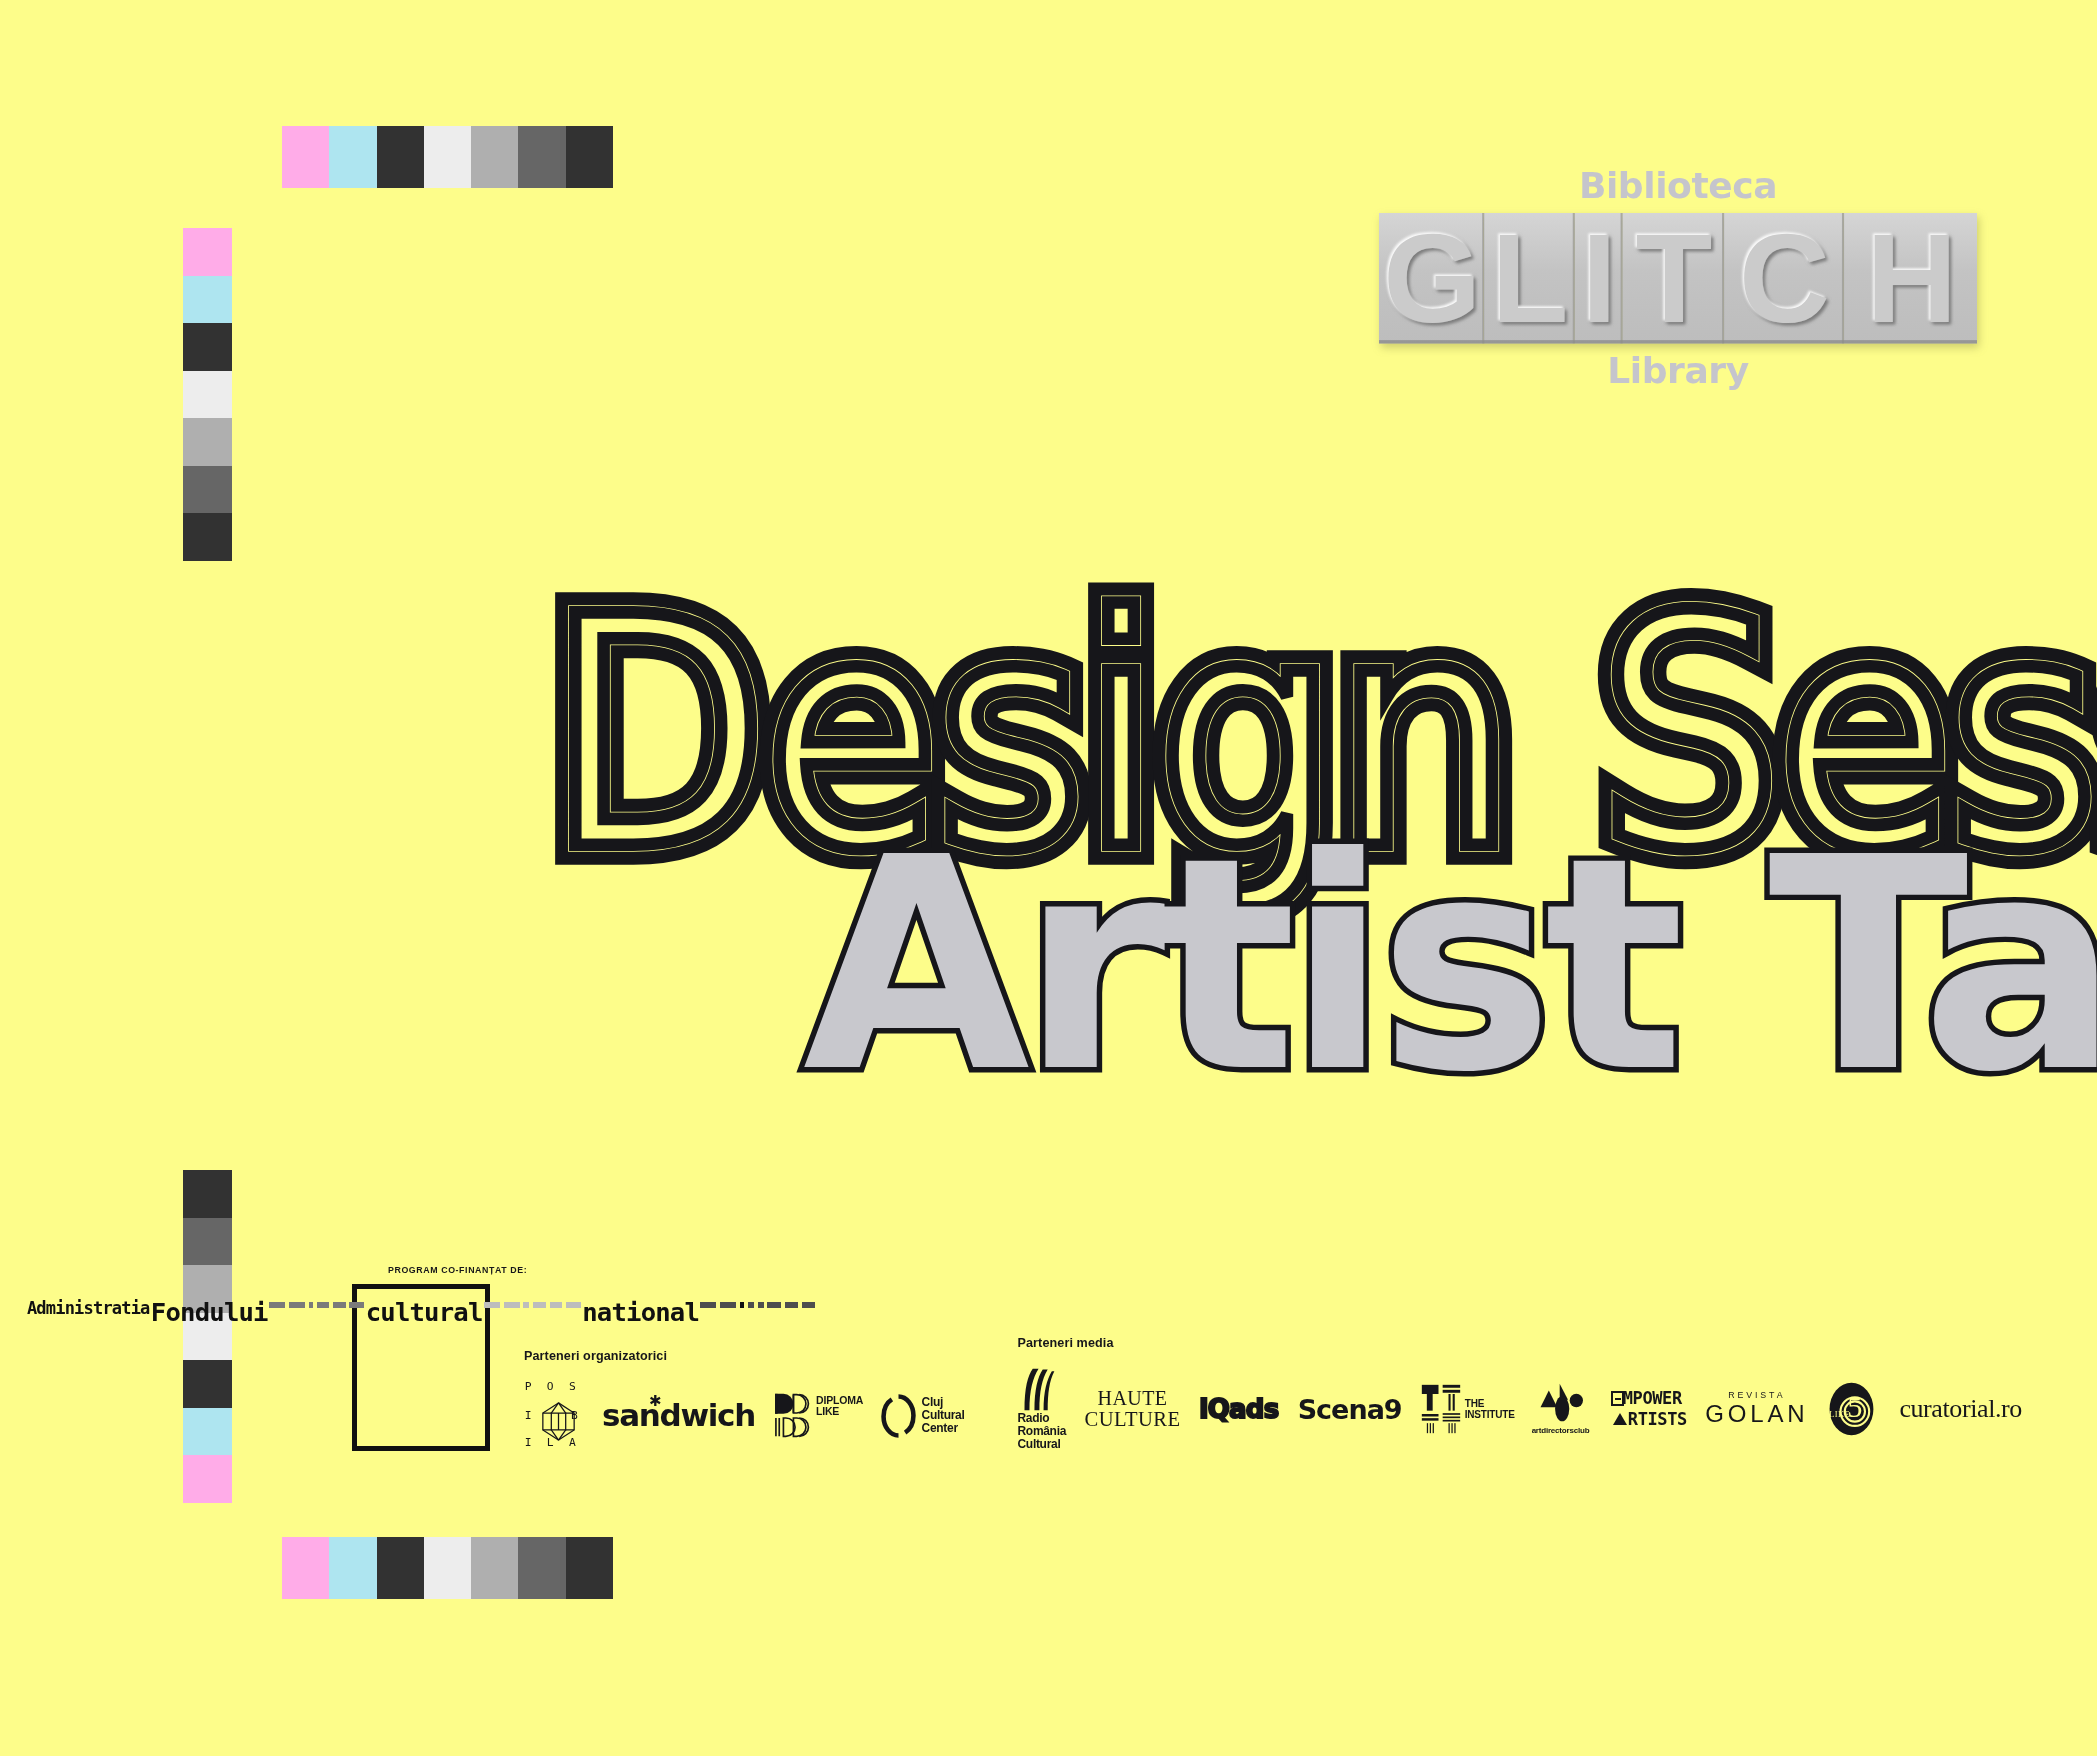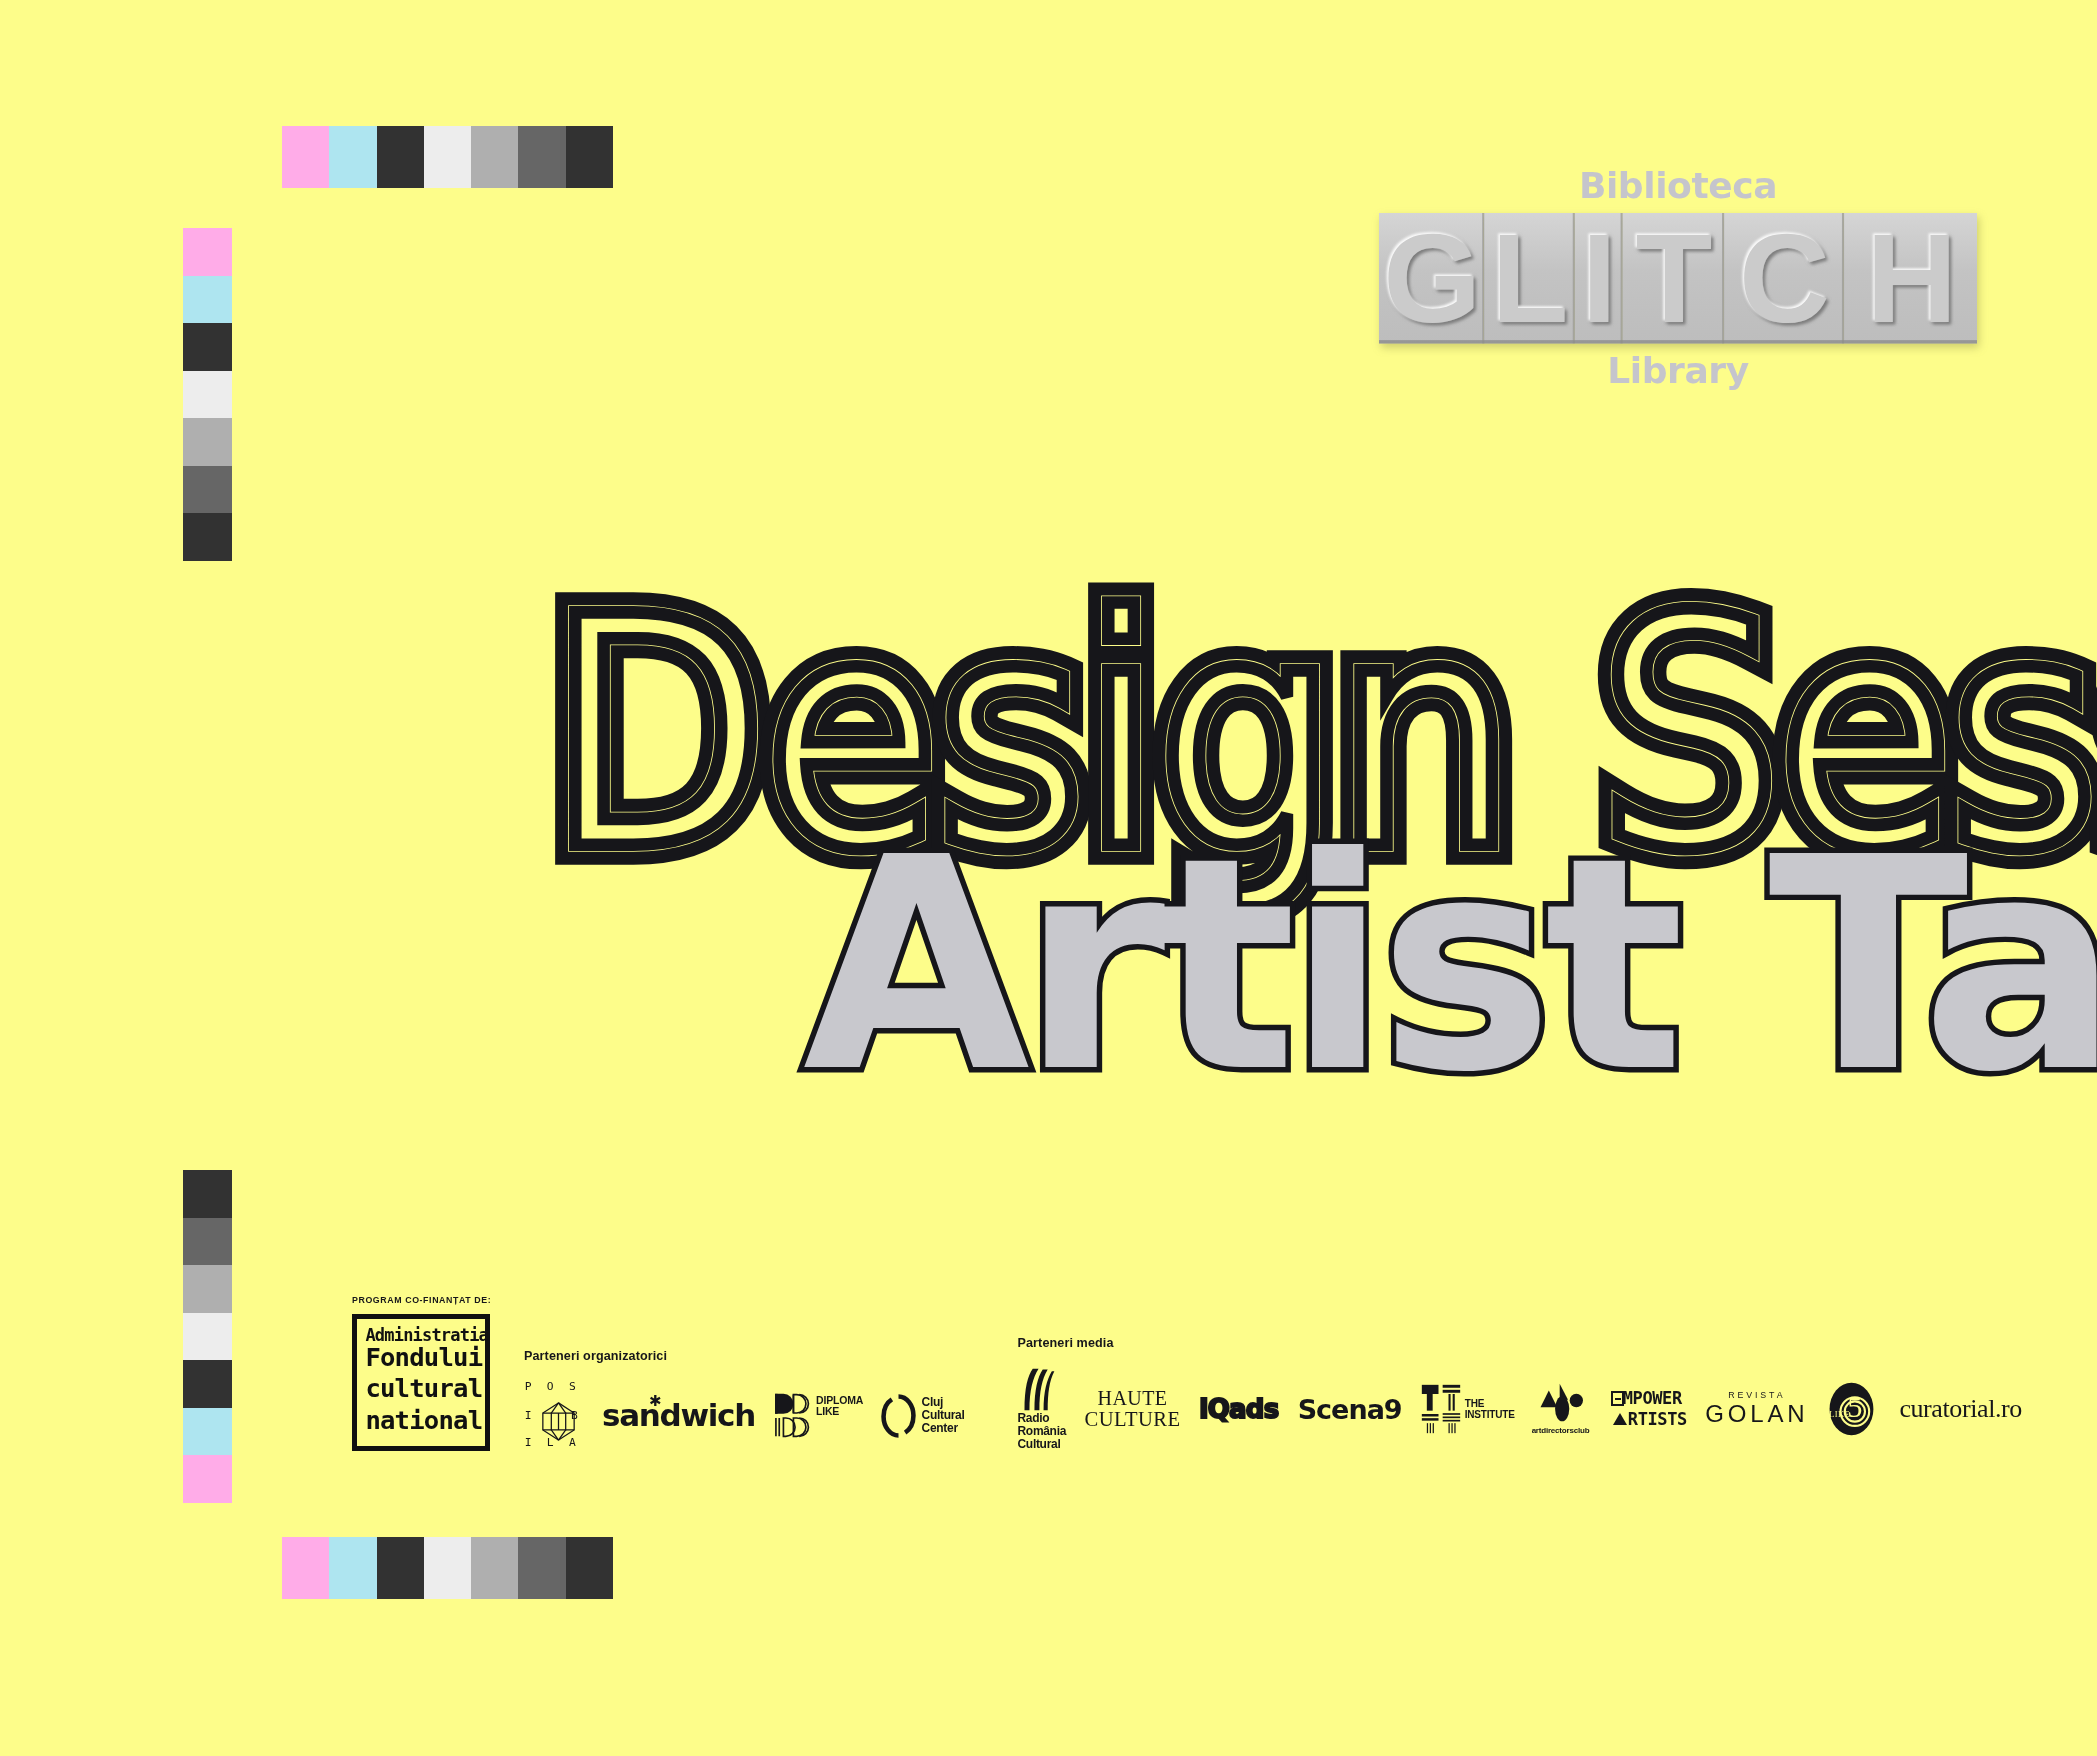--- a/index.html
+++ b/index.html
@@ -51,27 +51,27 @@
   #footer{
     position:absolute; left:352px; right:252px; top:1271px; height:180px;
     display:flex; align-items:flex-end;
   }
   .foot-col{ display:flex; flex-direction:column; justify-content:flex-end; }
   .foot-label{
     font-family:"Liberation Sans", sans-serif;
     font-weight:bold; font-size:12.6px; color:#16161A;
     letter-spacing:0.1px; white-space:nowrap;
   }
-  .foot-label.tiny{ font-size:8.8px; letter-spacing:0.6px; }
+  .foot-label.tiny{ font-size:8.8px; letter-spacing:0.6px;margin-left:36px; }
 
   #col-finantat{ width:155px; }
   #afcn-box{
-    width:138px; height:137px; border:5.5px solid #111;
+    width:138px; height:167px; border:5.5px solid #111;
     margin-top:9.2px; padding:11px 8.4px;
-    display:flex; flex-direction:column; justify-content:center; gap:1.3px;
+    display:flex; flex-direction:row; justify-content:center; gap:1.3px;
   }
   .afcn-line{
     font-family:"DejaVu Sans Mono", monospace;
     font-weight:bold; color:#111; line-height:.96;
     letter-spacing:-0.8px; white-space:nowrap;
   }
   .afcn-line.l1{ font-size:17px; }
   .afcn-line.l2{ font-size:25.6px; }
   .afcn-line.l3{ font-size:25.6px; }
   .afcn-line.l4{ font-size:25.6px; }

